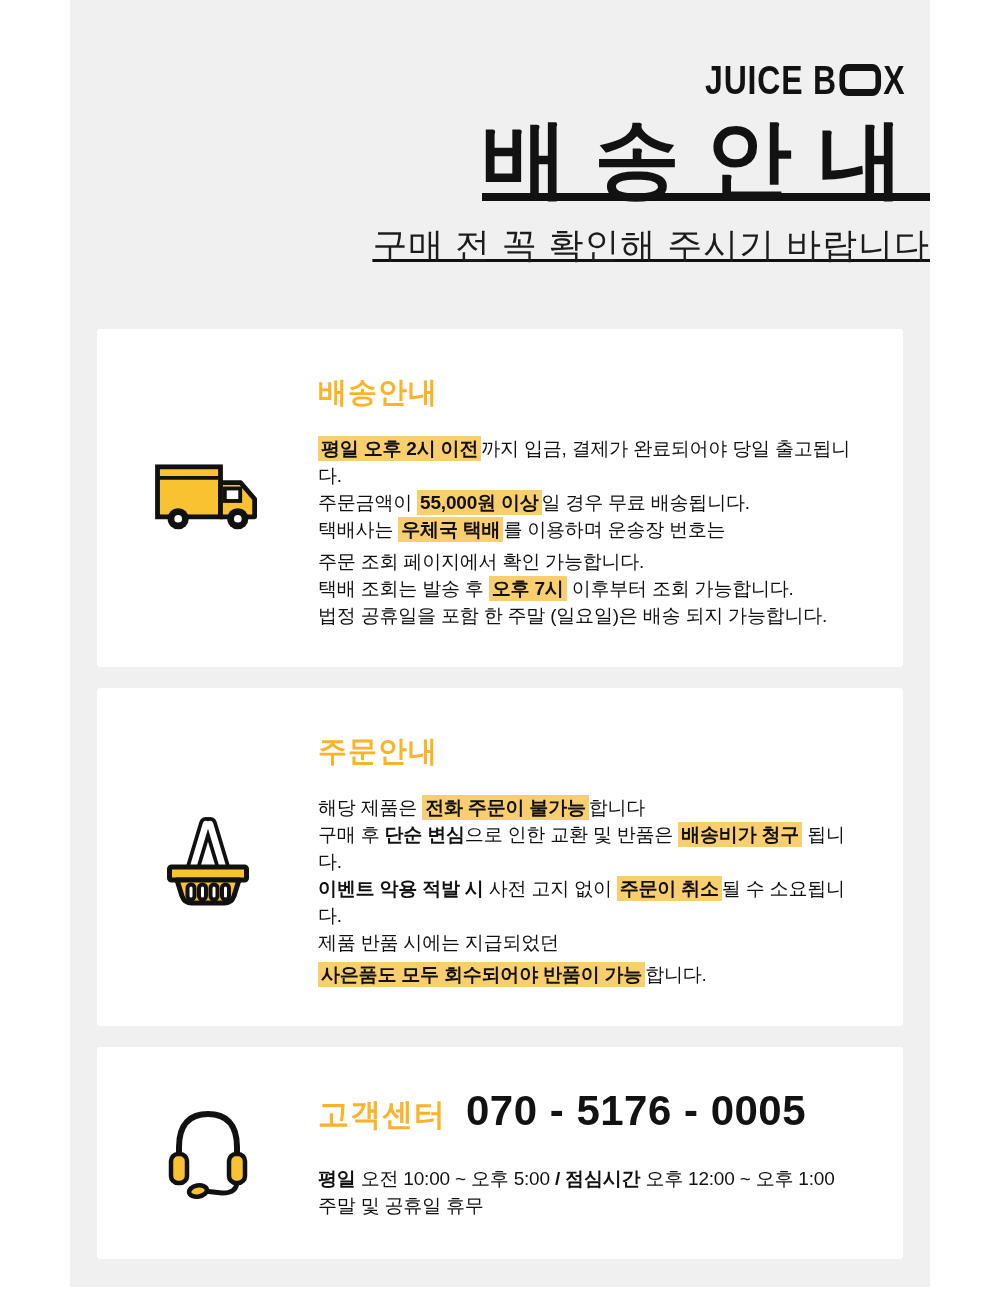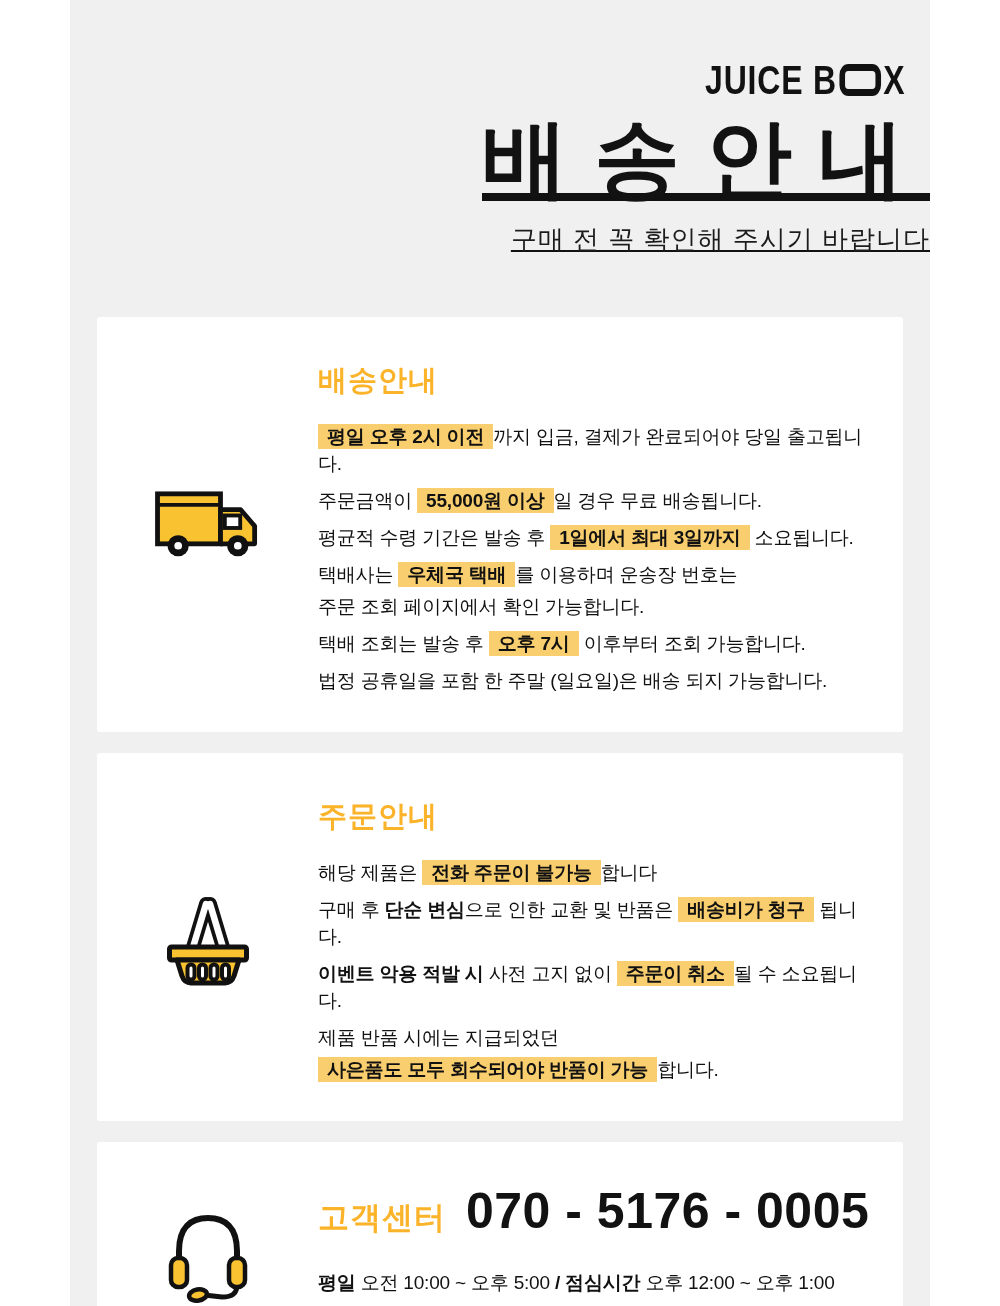--- a/index.html
+++ b/index.html
@@ -16,43 +16,43 @@
   .page{width:860px;margin:0 auto;background:var(--page-bg);padding:58px 0 28px;}
 
   
   .hero{text-align:right;text-decoration:underline;}
   .logo{display:inline-block;transform:scaleX(0.8);transform-origin:center;
         font-weight:800;font-size:40px;letter-spacing:1px;color:#121212;white-space:nowrap;}
   .logo-box{display:inline-block;width:52px;height:32px;border:7px solid #121212;
         border-radius:11px;vertical-align:-2px;margin:0 3px;}
   .hero-title{font-size:86px;font-weight:600;line-height:1.1;color:#121212;
         letter-spacing:26px;padding-left:26px;margin:8px 0 16px;}
-  .hero-sub{font-size:26px;font-weight:500;letter-spacing:1px;color:#1c1c1c;margin-bottom:60px;}
+  .hero-sub{font-size:35px;font-weight:500;letter-spacing:1px;color:#1c1c1c;margin-bottom:60px;}
 
   
   .card{background:var(--card-bg);border-radius:3px;margin:0 27px 21px;
         display:flex;align-items:center;padding:44px 40px 38px 0;}
   .card:last-child{margin-bottom:0;}
   .icon-col{flex:0 0 221px;display:flex;justify-content:center;align-items:center;}
   .text-col{flex:1;min-width:0;}
   .sec-title{color:var(--accent);font-size:29px;font-weight:700;letter-spacing:1px;margin-bottom:22px;}
 
-  .line{font-size:19px;line-height:27px;margin-top:10px;letter-spacing:-0.2px;}
+  .line{font-size:19px;line-height:27px;letter-spacing:-0.2px;}
   .line.first{margin-top:0;}
   .line.tight{margin-top:5px;}
   .line.small{font-size:14.5px;line-height:20px;margin-top:2px;color:#222;}
   .line .b{font-weight:700;}
-  .line .hl{font-weight:700;background:var(--highlight);padding:2px 9px;
+  .line .hl{font-weight:700;background:var(--highlight);padding:2px 3px;
             box-decoration-break:clone;-webkit-box-decoration-break:clone;}
 
   
   .card.cs{padding-top:40px;padding-bottom:40px;}
   .phone-row{display:flex;align-items:baseline;gap:20px;margin-bottom:29px;white-space:nowrap;}
   .cs-title{color:var(--accent);font-size:31px;font-weight:700;letter-spacing:1px;}
-  .cs-phone{color:#121212;font-size:50px;font-weight:700;letter-spacing:0.5px;}
+  .cs-phone{color:#121212;font-size:42px;font-weight:700;letter-spacing:0.5px;}
 
   svg .ink{stroke:#111;}
 </style>
 </head>
 <body>
 
 <div class="page">
 
   <header class="hero">
     <div class="logo">
@@ -73,21 +73,20 @@
         <circle cx="25" cy="58" r="4" fill="#ffffff"></circle>
         <circle cx="87" cy="58" r="11" fill="#111"></circle>
         <circle cx="87" cy="58" r="4" fill="#ffffff"></circle>
       </svg>
     </div>
     <div class="text-col">
       <h2 class="sec-title">배송안내</h2>
       <div class="lines">
           <p class="line first"><span class="hl">평일 오후 2시 이전</span><span>까지 입금, 결제가 완료되어야 당일 출고됩니다.</span></p>
           <p class="line"><span>주문금액이 </span><span class="hl">55,000원 이상</span><span>일 경우 무료 배송됩니다.</span></p>
-          <p class="line"><span>평균적 수령 기간은 발송 후 </span><span class="hl">1일에서 최대 3일까지</span><span> 소요됩니다.</span></p>
           <p class="line"><span>택배사는 </span><span class="hl">우체국 택배</span><span>를 이용하며 운송장 번호는</span></p>
           <p class="line tight"><span>주문 조회 페이지에서 확인 가능합니다.</span></p>
           <p class="line"><span>택배 조회는 발송 후 </span><span class="hl">오후 7시</span><span> 이후부터 조회 가능합니다.</span></p>
           <p class="line"><span>법정 공휴일을 포함 한 주말 (일요일)은 배송 되지 가능합니다.</span></p>
         </div>
     </div>
   </section>
 
   <section class="card">
     <div class="icon-col">

